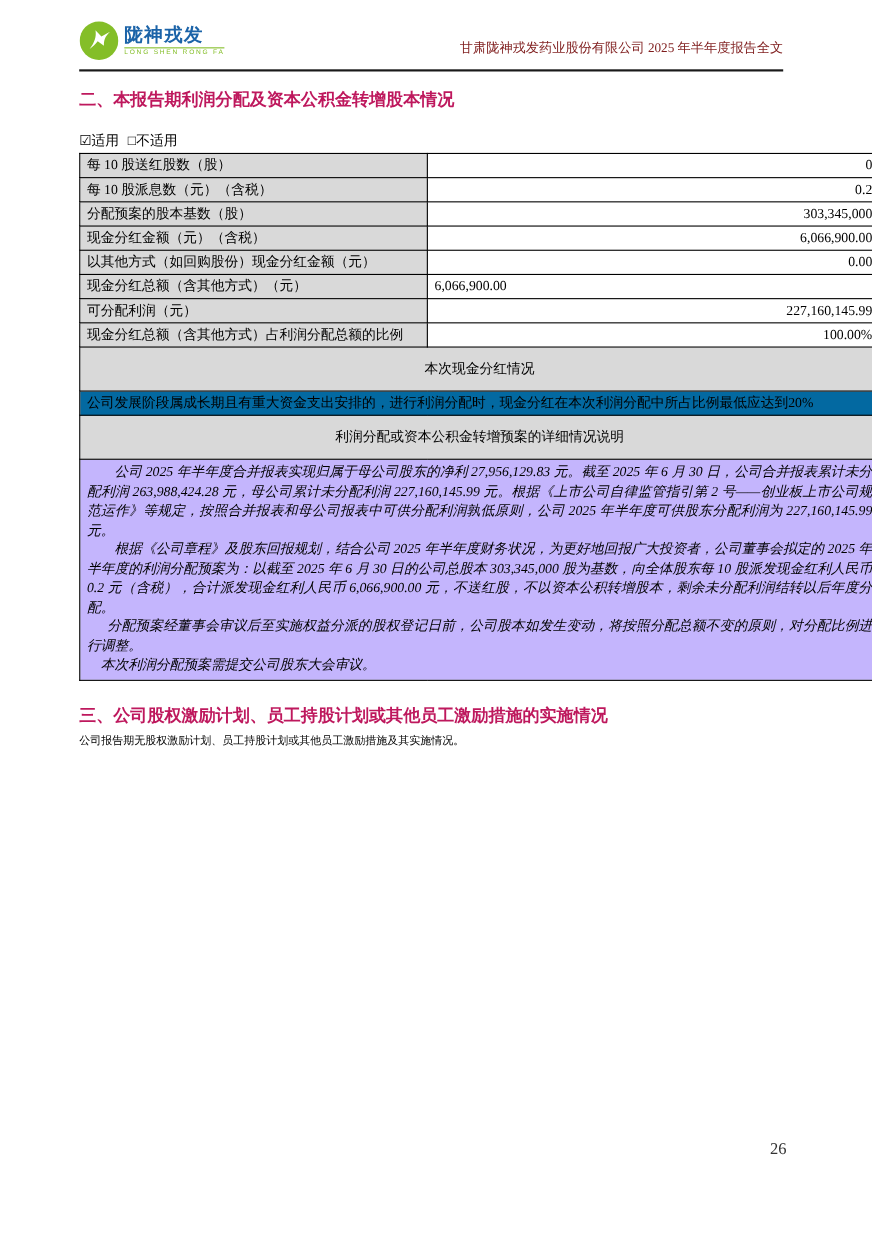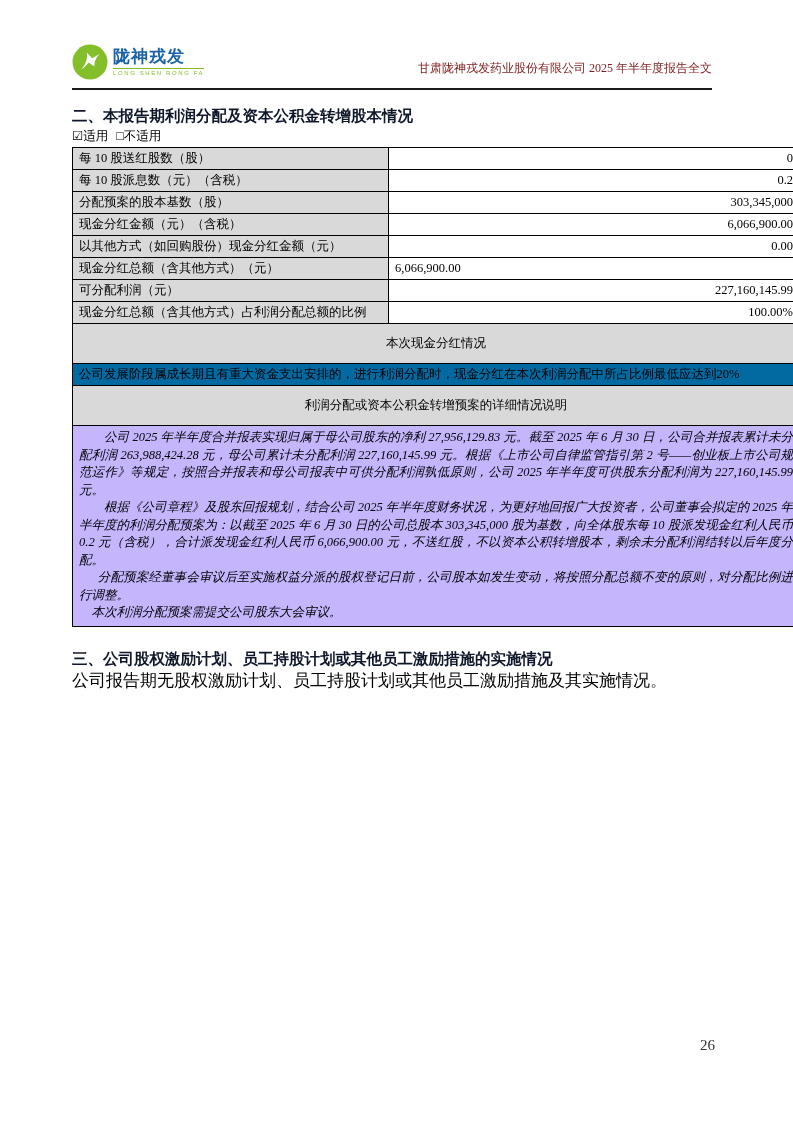--- a/index.html
+++ b/index.html
@@ -19,21 +19,21 @@
     position: absolute;
     left: 72px;
     top: 0;
     width: 640px;
   }
   
   .hdr {
     display: flex;
     justify-content: space-between;
     align-items: flex-end;
-    padding-top: 44px;
+    padding-top: 19px;
     padding-bottom: 8px;
     border-bottom: 2.5px solid #1a1a1a;
   }
   .brand { display: flex; align-items: center; gap: 5px; }
   .brand-mark { width: 36px; height: 36px; flex: 0 0 auto; }
   .brand-text { display: flex; flex-direction: column; line-height: 1; }
   .brand-zh {
     font-family: "Liberation Sans", "DejaVu Sans", sans-serif;
     font-weight: bold;
     font-size: 17px;
@@ -53,26 +53,27 @@
     font-size: 12px;
     color: #7f1d1d;
     padding-bottom: 3px;
     white-space: nowrap;
   }
   
   .sec-heading {
     font-family: "Liberation Sans", "DejaVu Sans", sans-serif;
     font-weight: bold;
     font-size: 15.5px;
-    color: #0f172a;
+    color: #be185d;
     margin: 14px 0 0 0;
     line-height: 24px;
   }
   .applicability {
     font-size: 12.5px;
+    margin-top: 17px;
     margin-bottom: 3px;
     line-height: 16px;
   }
   .applicability .cb { font-size: 12.5px; }
   .applicability .gap { display: inline-block; width: 8px; }
   
   .doc-table {
     border-collapse: collapse;
     width: 728px;
     table-layout: fixed;
@@ -103,21 +104,21 @@
   .span-detail p {
     margin: 0;
     font-size: 12.5px;
     line-height: 1.4;
     text-align: justify;
   }
   .ind-2 { text-indent: 2em; }
   .ind-15 { text-indent: 1.5em; }
   .ind-1 { text-indent: 1em; }
   
-  .plain-note { font-size: 17px; margin-top: 2px; line-height: 17px; font-family: Liberation Mono, monospace; }
+  .plain-note { font-size: 10px; margin-top: 2px; line-height: 17px; }
   
   .page-num {
     position: absolute;
     top: 1037px;
     left: 700px;
     font-size: 15px;
     color: #333;
   }
 </style>
 </head>

